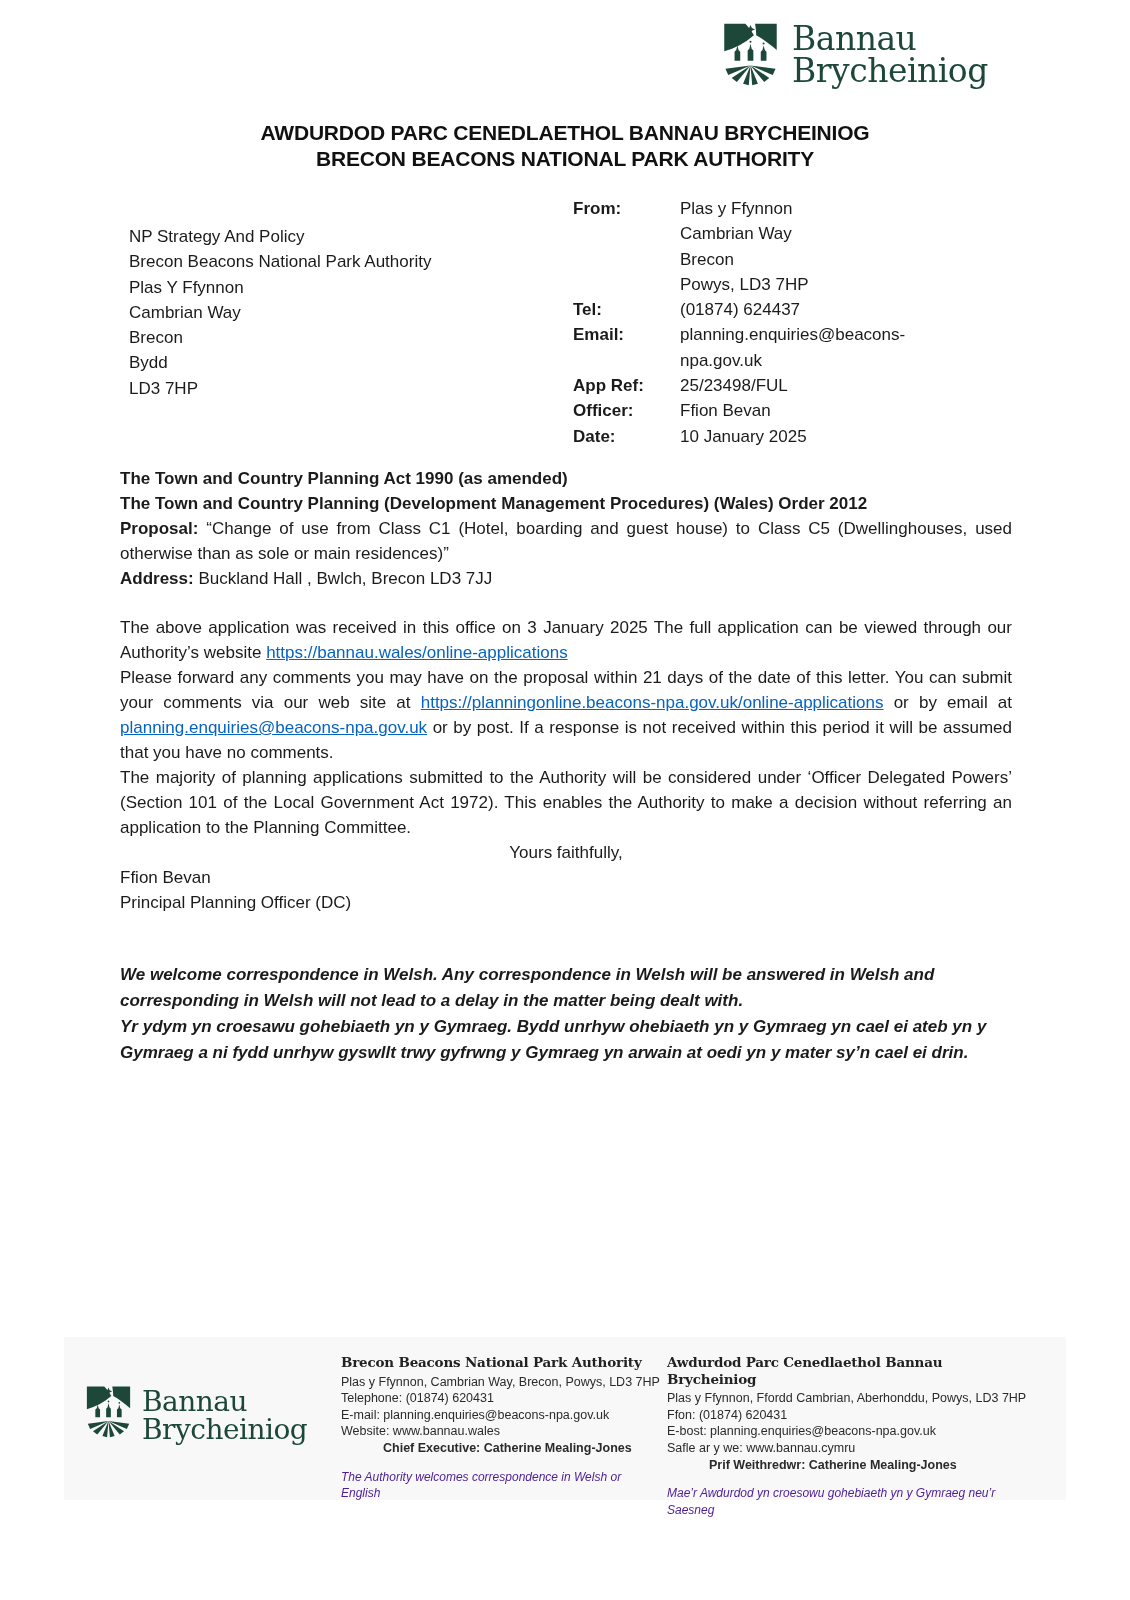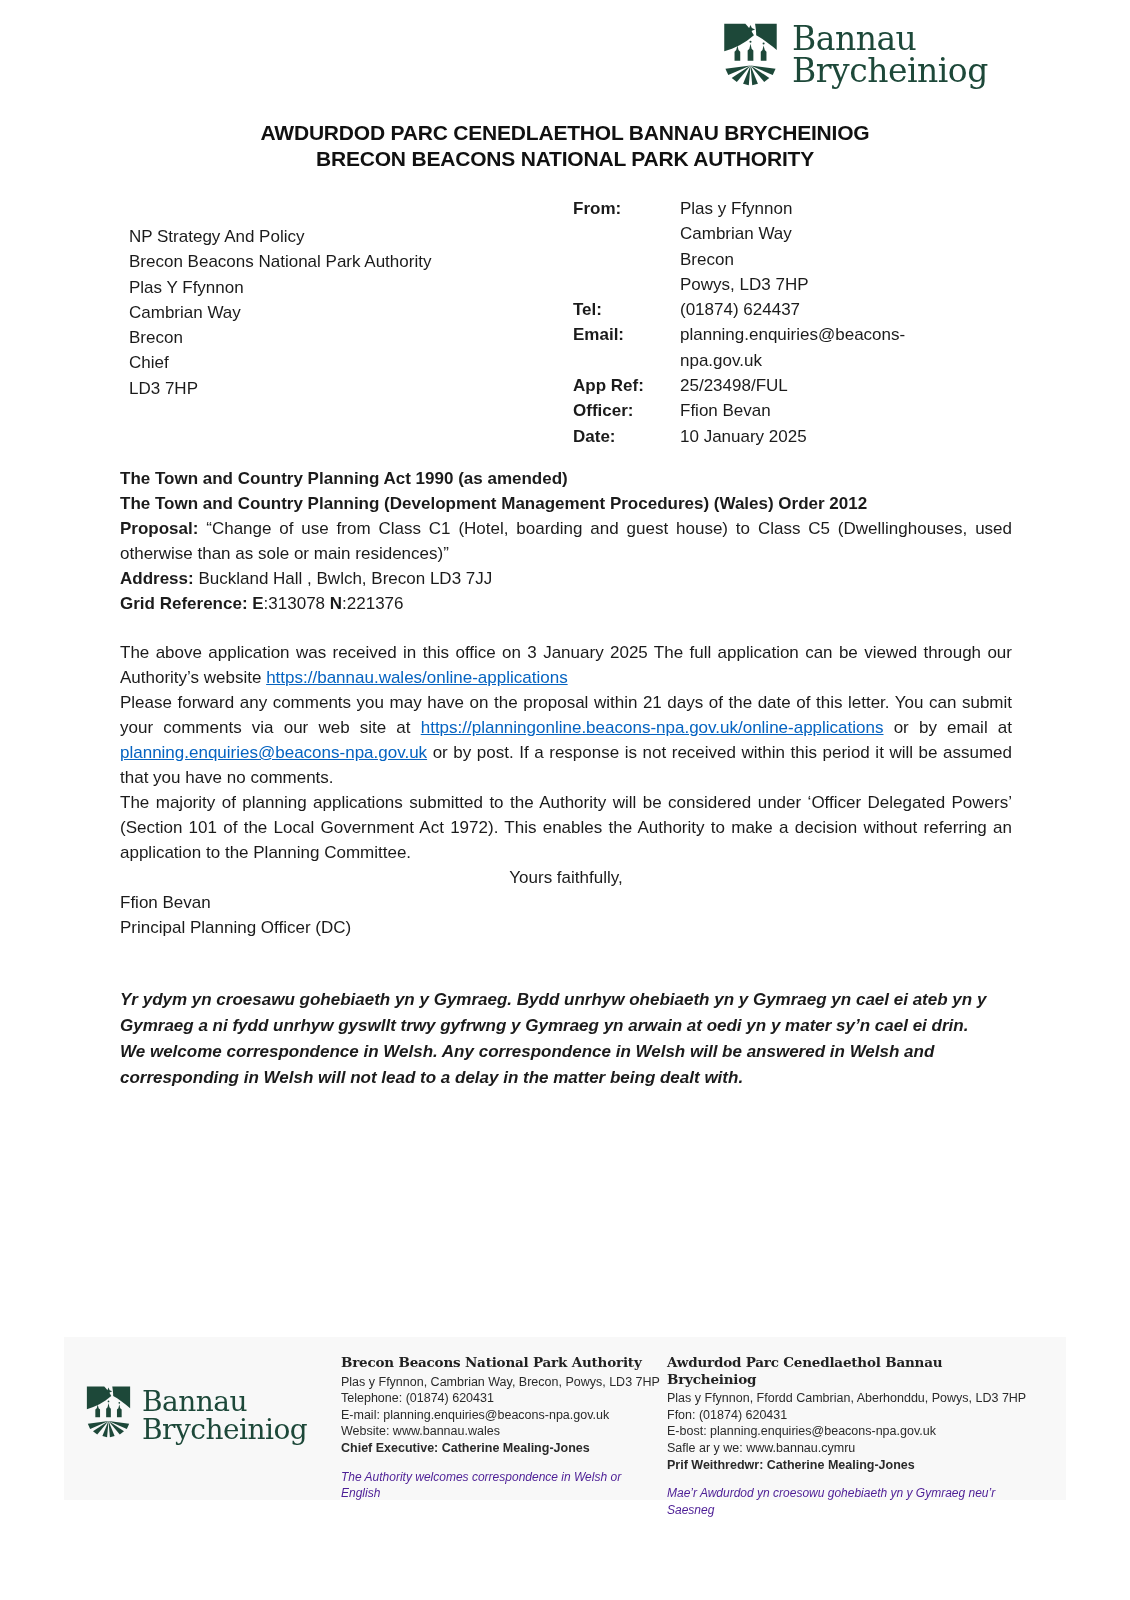--- a/index.html
+++ b/index.html
@@ -38,21 +38,21 @@
 
   
   .footer { position: absolute; left: 64px; top: 1337px; width: 1002px; height: 163px; background: #f8f8f8; }
   .footer-logo { position: absolute; left: 21px; top: 48px; display: flex; gap: 10px; align-items: flex-start; }
   .footer-logo svg { width: 47px; height: 53px; }
   .footer-logo .wordmark { font-size: 28px; line-height: 28px; margin-top: 3px; }
   .fcol { position: absolute; top: 17px; width: 322px; font-size: 12.5px; line-height: 16.6px; color: #2a2a2a; }
   .fcol-en { left: 277px; }
   .fcol-cy { left: 603px; width: 360px; }
   .fcol .ftitle { font-family: "DejaVu Serif", serif; font-weight: bold; font-size: 13.5px; color: #222; margin-bottom: 3px; letter-spacing: -0.2px; }
-  .fcol .fbold { font-weight: bold; }
+  .fcol .fbold { font-weight: bold; margin-left: 42px; }
   .fcol .fnote { font-style: italic; margin-top: 12px; color: #4c1d95; font-size: 12px; }
 </style>
 </head>
 <body>
 
 <div class="logo-top">
   <svg viewBox="0 0 100 112" aria-hidden="true">
     <g fill="var(--brand)">
       <path d="M4 3 H41 C47 9 52 16 56 23 C40 37 22 46 4 51 Z"></path>
       <path d="M58 3 H96 V49 C83 38 71 29 60 23 C60 16 59 9 58 3 Z"></path>
@@ -82,21 +82,21 @@
   <div>BRECON BEACONS NATIONAL PARK AUTHORITY</div>
 </div>
 
 <div class="addr-zone">
   <div class="recipient">
     <div>NP Strategy And Policy</div>
     <div>Brecon Beacons National Park Authority</div>
     <div>Plas Y Ffynnon</div>
     <div>Cambrian Way</div>
     <div>Brecon</div>
-    <div>Chief</div>
+    <div>Bydd</div>
     <div>LD3 7HP</div>
   </div>
   <div class="meta">
     <div class="lbl">From:</div>
     <div>Plas y Ffynnon</div>
     <div class="lbl"></div>
     <div>Cambrian Way</div>
     <div class="lbl"></div>
     <div>Brecon</div>
     <div class="lbl"></div>
@@ -114,39 +114,38 @@
   </div>
 </div>
 
 <div class="letter">
 
   <div class="subject-block">
     <p class="subject">The Town and Country Planning Act 1990 (as amended)</p>
     <p class="subject">The Town and Country Planning (Development Management Procedures) (Wales) Order 2012</p>
     <p class="just"><b>Proposal:</b><span> “Change of use from Class C1 (Hotel, boarding and guest house) to Class C5 (Dwellinghouses, used otherwise than as sole or main residences)”</span></p>
     <p><b>Address:</b><span> Buckland Hall , Bwlch, Brecon LD3 7JJ</span></p>
-    <p><b>Grid Reference: </b><b>E</b><span>:313078 </span><b>N</b><span>:221376</span></p>
   </div>
 
   <p class="just para1"><span>The above application was received in this office on 3 January 2025 The full application can be viewed through our Authority’s website </span><a class="doclink">https://bannau.wales/online-applications</a></p>
 
   <p class="just para2"><span>Please forward any comments you may have on the proposal within 21 days of the date of this letter.  You can submit your comments via our web site at </span><a class="doclink">https://planningonline.beacons-npa.gov.uk/online-applications</a><span>  or by email at </span><a class="doclink">planning.enquiries@beacons-npa.gov.uk</a><span> or by post. If a response is not received within this period it will be assumed that you have no comments.</span></p>
 
   <p class="just para3">The majority of planning applications submitted to the Authority will be considered under ‘Officer Delegated Powers’ (Section 101 of the Local Government Act 1972). This enables the Authority to make a decision without referring an application to the Planning Committee.</p>
 
   <p class="closing">Yours faithfully,</p>
 
   <div class="sigblock">
     <p>Ffion Bevan</p>
     <p>Principal Planning Officer (DC)</p>
   </div>
 
   <div class="notice">
+    <p>We welcome correspondence in Welsh.  Any correspondence in Welsh will be answered in Welsh and corresponding in Welsh will not lead to a delay in the matter being dealt with.</p>
     <p>Yr ydym yn croesawu gohebiaeth yn y Gymraeg. Bydd unrhyw ohebiaeth yn y Gymraeg yn cael ei ateb yn y Gymraeg a ni fydd unrhyw gyswllt trwy gyfrwng y Gymraeg yn arwain at oedi yn y mater sy’n cael ei drin.</p>
-    <p>We welcome correspondence in Welsh.  Any correspondence in Welsh will be answered in Welsh and corresponding in Welsh will not lead to a delay in the matter being dealt with.</p>
   </div>
 </div>
 
 <div class="footer">
   <div class="footer-logo">
     <svg viewBox="0 0 100 112" aria-hidden="true">
       <g fill="var(--brand)">
         <path d="M4 3 H41 C47 9 52 16 56 23 C40 37 22 46 4 51 Z"></path>
         <path d="M58 3 H96 V49 C83 38 71 29 60 23 C60 16 59 9 58 3 Z"></path>
         <path d="M50 5 l2.4 5.6 5.6 2.4 -5.6 2.4 -2.4 5.6 -2.4 -5.6 -5.6 -2.4 5.6 -2.4 Z"></path>

